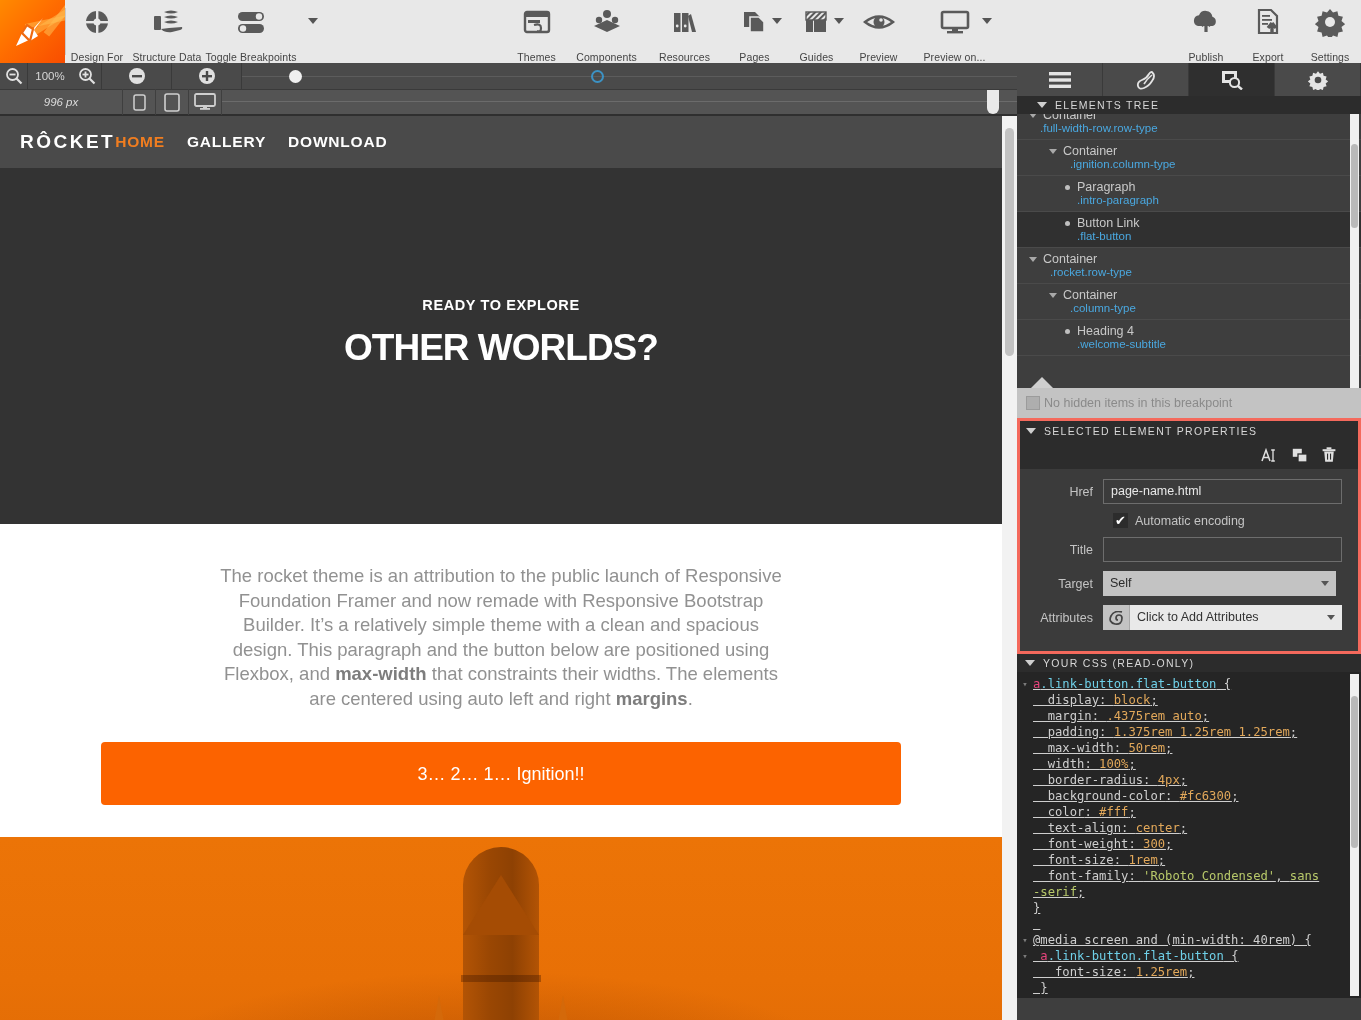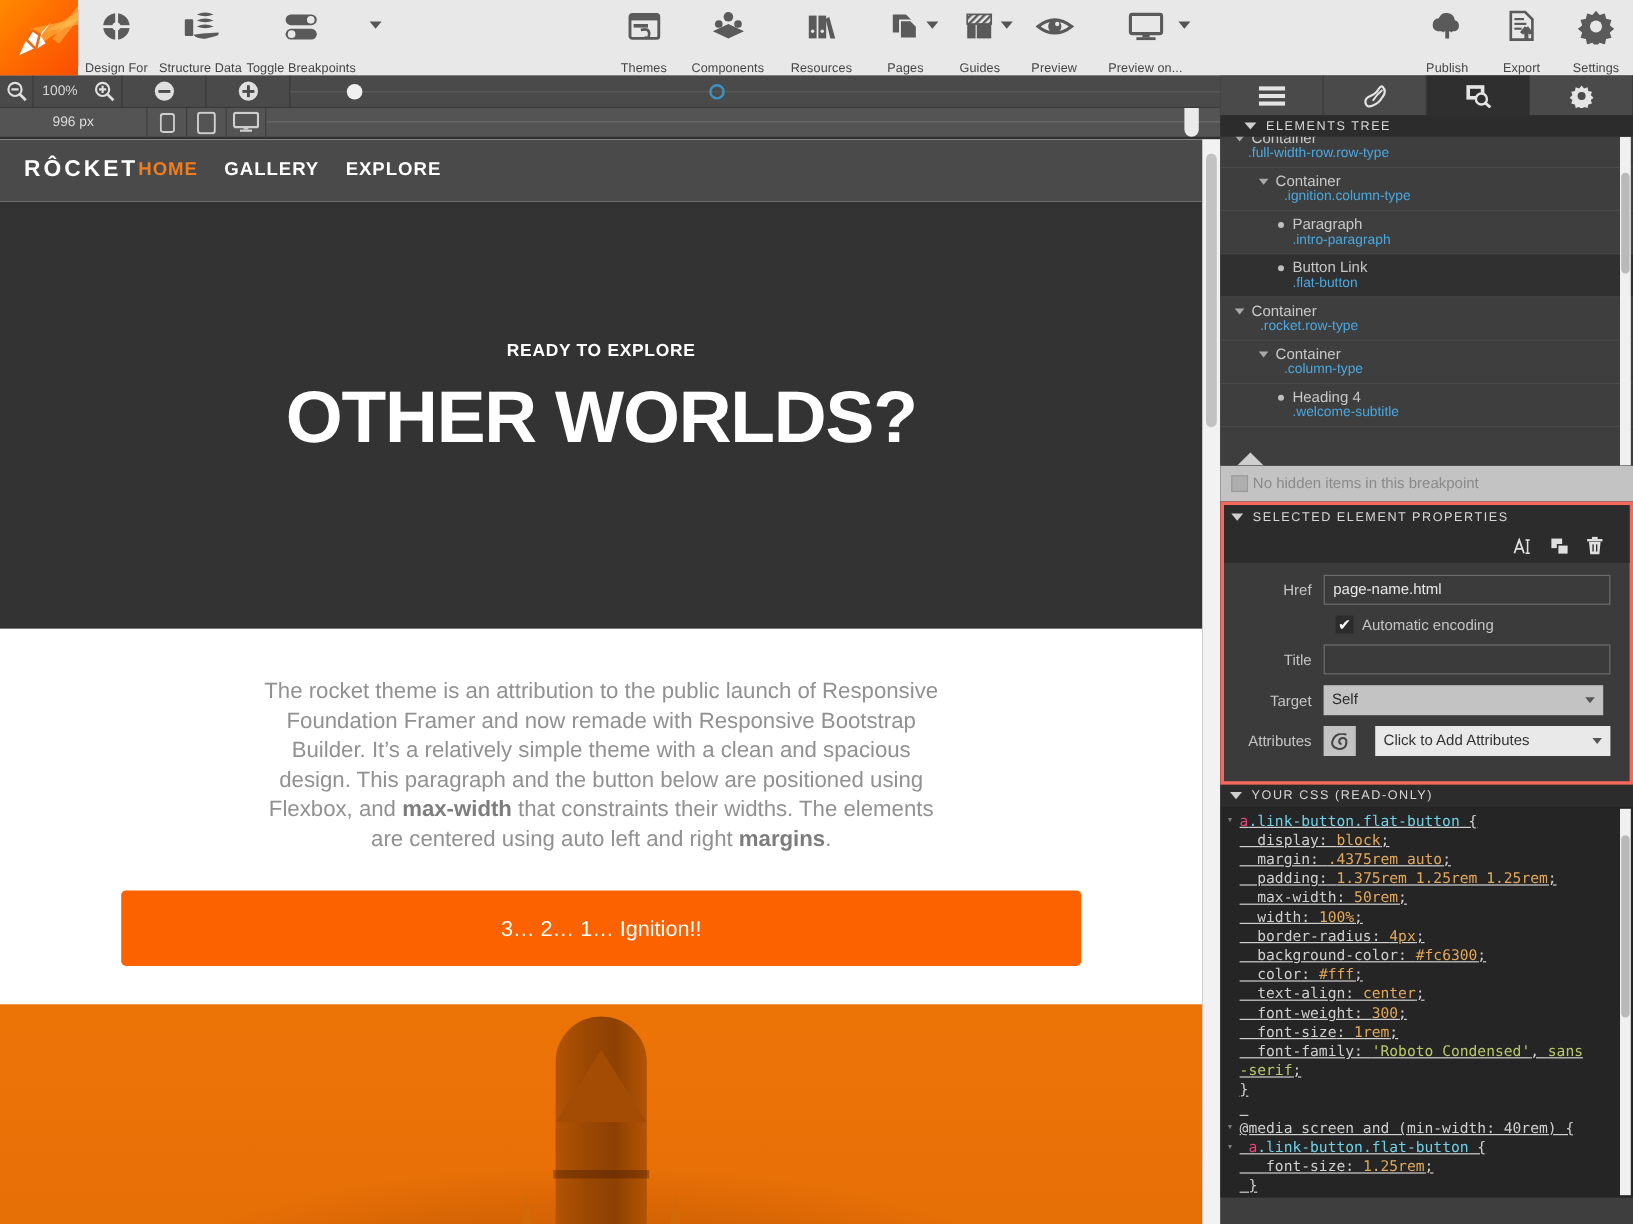--- a/index.html
+++ b/index.html
@@ -74,21 +74,21 @@
   .bp-dot.filled { background: #f0f0f0; }
   .bp-dot.ring { background: transparent; border: 2.5px solid #3c92c4; }
 
   .bpbar {
     position: absolute; left: 0; top: 90px; width: 1017px; height: 26px;
     background: #545454; display: flex; align-items: center;
     border-bottom: 2px solid #2f2f2f;
   }
   .bp-px {
     width: 123px; text-align: center; color: #dcdcdc; font-size: 11.5px;
-    border-right: 1px solid #3f3f3f; height: 26px; line-height: 26px;
+    border-right: 1px solid #3f3f3f; height: 26px; line-height: 26px; font-style: italic;
   }
   .bp-dev {
     width: 33px; height: 26px; display: flex; align-items: center;
     justify-content: center; border-right: 1px solid #3f3f3f;
   }
   .bp-track { flex: 1; position: relative; height: 26px; }
   .bp-track .line {
     position: absolute; left: 0; right: 0; top: 12px; height: 1px; background: #6b6b6b;
   }
   .bp-handle {
@@ -116,21 +116,21 @@
 
   .hero {
     background: #333333; height: 356px; display: flex; flex-direction: column;
     align-items: center; justify-content: center; padding-bottom: 30px;
   }
   .hero-kicker {
     color: #fff; font-size: 14.5px; font-weight: bold; letter-spacing: .6px;
     margin-bottom: 16px;
   }
   .hero-title {
-    color: #fff; font-size: 61px; font-weight: bold; letter-spacing: -1px;
+    color: #fff; font-size: 37px; font-weight: bold; letter-spacing: -1px;
     line-height: 1;
   }
   .ignition {
     background: #fff; padding: 40px 0 0 0; text-align: center;
   }
   .intro-paragraph {
     color: #919191; font-size: 18.5px; line-height: 1.33; max-width: 580px;
     margin: 0 auto; text-align: center;
   }
   .intro-paragraph b { color: #7d7d7d; font-weight: bold; }
@@ -288,21 +288,21 @@
     border-left: 4px solid transparent; border-right: 4px solid transparent;
     border-top: 5px solid #555;
   }
   .attrs { display: flex; flex: 1; margin-right: 8px; }
   .attr-btn {
     width: 27px; height: 25px; background: #c3c3c3; display: flex;
     align-items: center; justify-content: center; border-right: 1px solid #a9a9a9;
   }
   .attr-sel {
     flex: 1; height: 25px; background: #e9e9e9; color: #333; font-size: 12.5px;
-    padding: 0 7px; line-height: 25px; position: relative; margin-left: 16px;
+    padding: 0 7px; line-height: 25px; position: relative;
   }
 
   
   .css-head {
     height: 18px; background: #2c2c2c; display: flex; align-items: center;
     padding-left: 8px; gap: 8px;
   }
   .code {
     background: #252525; height: 326px; position: relative; overflow: hidden;
     font-family: "DejaVu Sans Mono", monospace; font-size: 12.2px; line-height: 16px;
@@ -573,21 +573,21 @@
     </div>
   </div>
 
   <div class="canvas">
 
     <div class="site-header">
       <div class="site-logo">RÔCKET</div>
       <div class="site-nav">
         <span class="nav-link active">HOME</span>
         <span class="nav-link">GALLERY</span>
-        <span class="nav-link">EXPLORE</span>
+        <span class="nav-link">DOWNLOAD</span>
       </div>
     </div>
 
     <div class="hero">
       <div class="hero-kicker">READY TO EXPLORE</div>
       <div class="hero-title">OTHER WORLDS?</div>
     </div>
 
     <div class="ignition">
       <p class="intro-paragraph">

